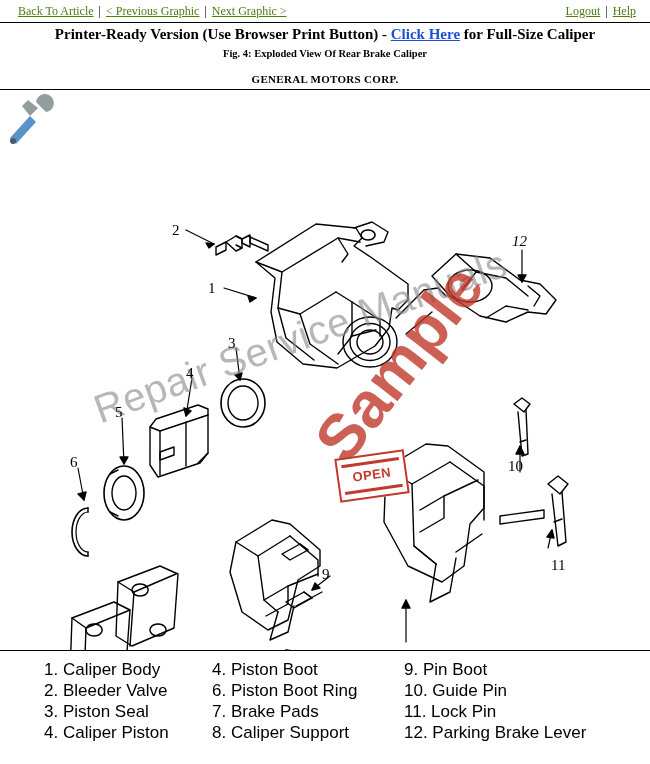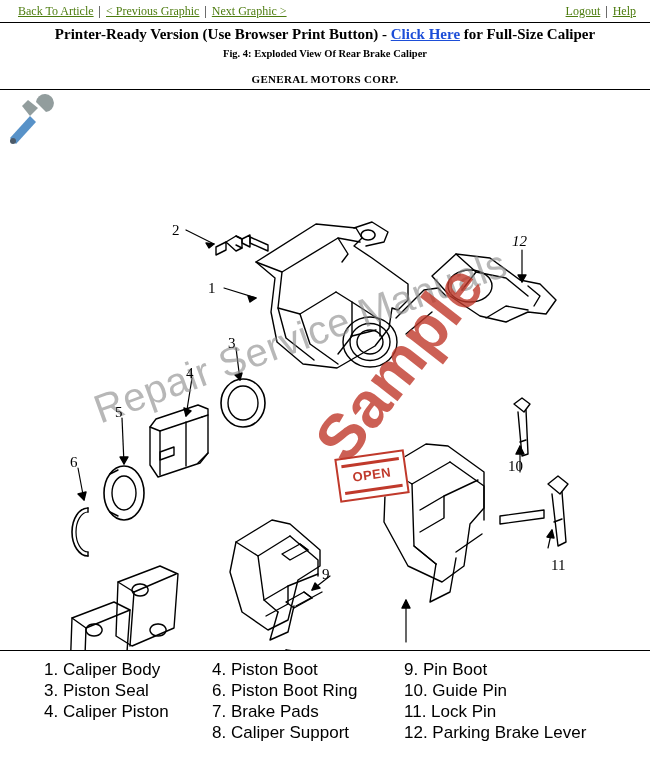--- a/index.html
+++ b/index.html
@@ -397,20 +397,21 @@
   <div class="callout" style="left:508px; top:368px;">10</div>
   <div class="callout" style="left:542px; top:467px;margin-left:9px;">11</div>
   <div class="callout" style="left:322px; top:476px;">9</div>
 
 </div>
 
 <div class="legend-rule"></div>
 <div class="legend">
   <div class="legend-col c1">
     <div>1. Caliper Body</div>
+    <div>2. Bleeder Valve</div>
     <div>3. Piston Seal</div>
     <div>4. Caliper Piston</div>
   </div>
   <div class="legend-col c2">
     <div>4. Piston Boot</div>
     <div>6. Piston Boot Ring</div>
     <div>7. Brake Pads</div>
     <div>8. Caliper Support</div>
   </div>
   <div class="legend-col c3">

